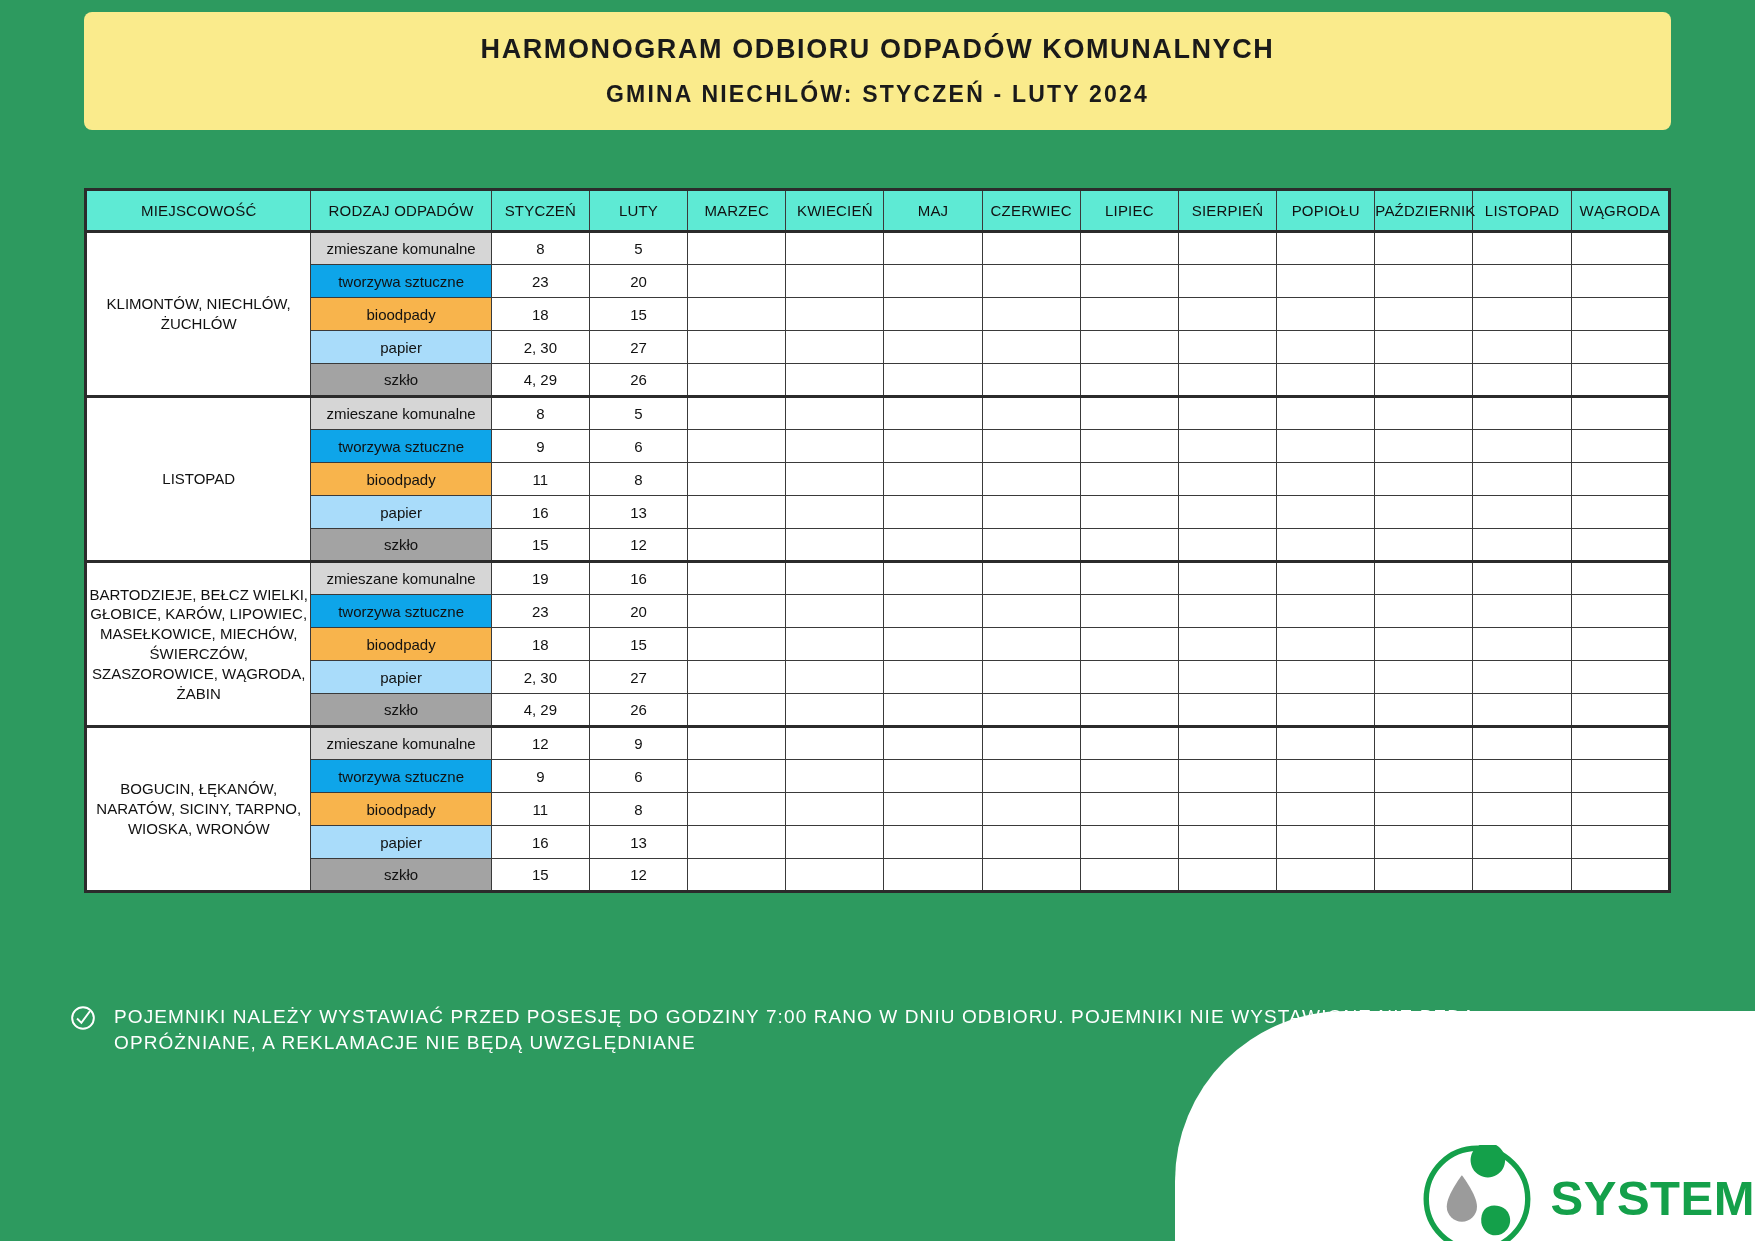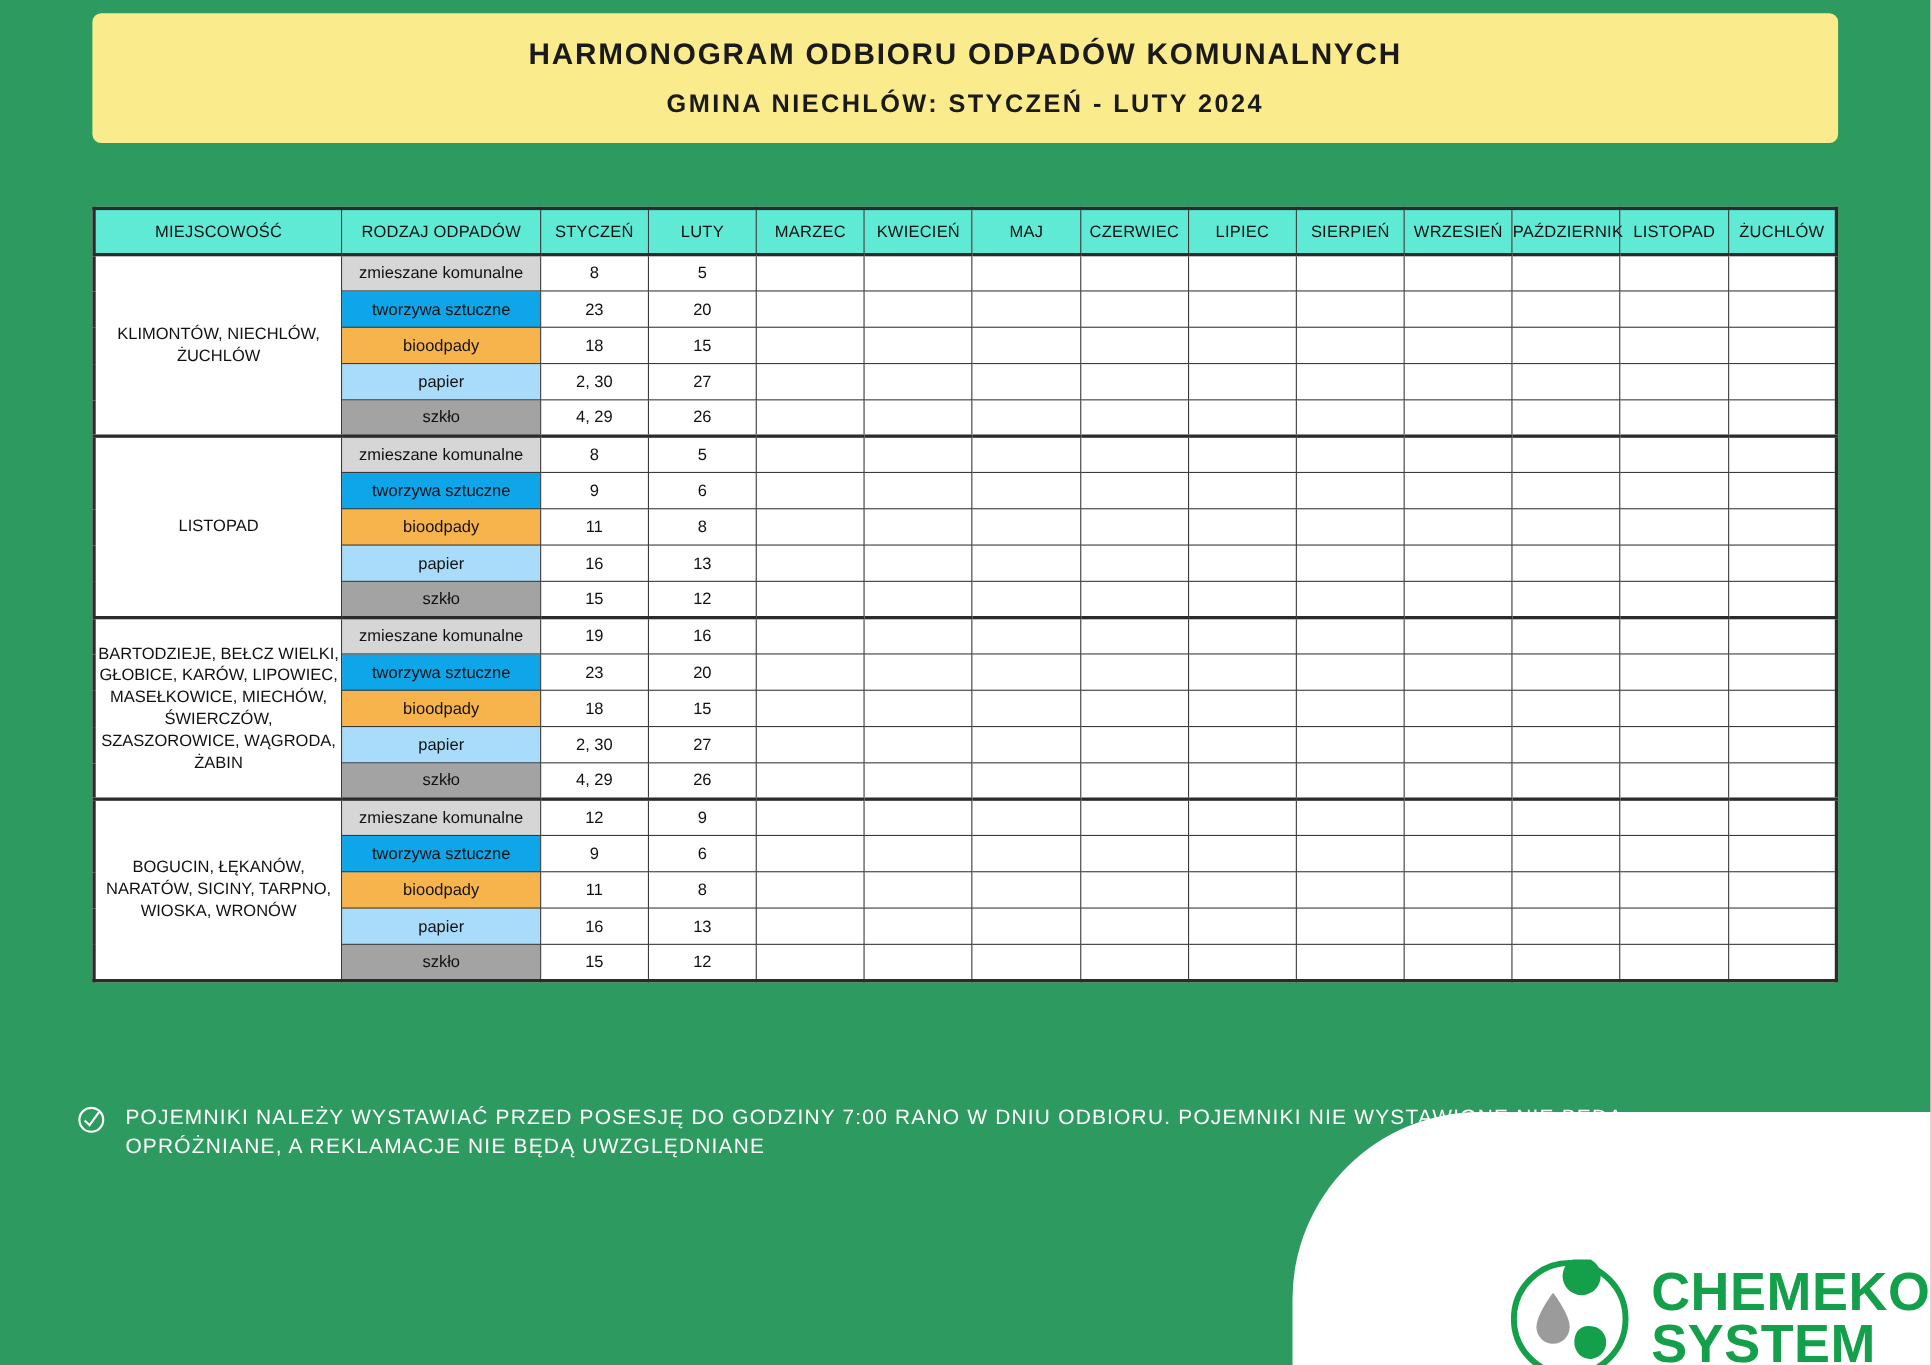--- a/index.html
+++ b/index.html
@@ -180,24 +180,24 @@
           <th class="c-place">MIEJSCOWOŚĆ</th>
           <th class="c-type">RODZAJ ODPADÓW</th>
           <th class="c-month">STYCZEŃ</th>
           <th class="c-month">LUTY</th>
           <th class="c-month">MARZEC</th>
           <th class="c-month">KWIECIEŃ</th>
           <th class="c-month">MAJ</th>
           <th class="c-month">CZERWIEC</th>
           <th class="c-month">LIPIEC</th>
           <th class="c-month">SIERPIEŃ</th>
-          <th class="c-month">WRZESIEŃ</th>
+          <th class="c-month">POPIOŁU</th>
           <th class="c-month">PAŹDZIERNIK</th>
           <th class="c-month">LISTOPAD</th>
-          <th class="c-month">ŻUCHLÓW</th>
+          <th class="c-month">WĄGRODA</th>
         </tr>
     </thead>
     <tbody id="table-body">
         <tr class="group-start">
           <td class="place" rowspan="5">KLIMONTÓW, NIECHLÓW, ŻUCHLÓW</td>
           <td class="type t-mixed">zmieszane komunalne</td>
           <td class="date">8</td>
           <td class="date">5</td>
           <td class="empty"></td>
           <td class="empty"></td>
@@ -514,17 +514,16 @@
 
 <div class="logo-bubble">
   <div class="logo-inner">
     <svg class="logo-mark" viewBox="0 0 100 100">
       <circle cx="50" cy="50" r="47" fill="none" stroke="#14a04a" stroke-width="5"></circle>
       <path d="M36 28 C36 28 22 46 22 57 a14 14 0 0 0 28 0 C50 46 36 28 36 28 Z" fill="#9b9b9b"></path>
       <path d="M60 30 a16 16 0 1 1 0.1 0 Z" fill="#14a04a"></path>
       <path d="M66 56 C80 56 84 70 78 78 C70 88 56 84 54 72 C53 62 58 56 66 56 Z" fill="#14a04a"></path>
     </svg>
     <div class="logo-words">
-      <span class="logo-word">CHEMEKO</span>
       <span class="logo-word">SYSTEM</span>
     </div>
   </div>
 </div>
 
 </body></html>

